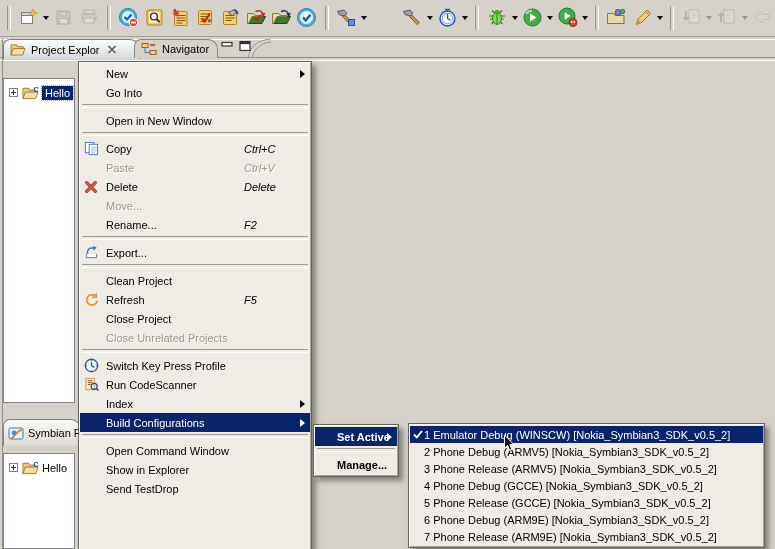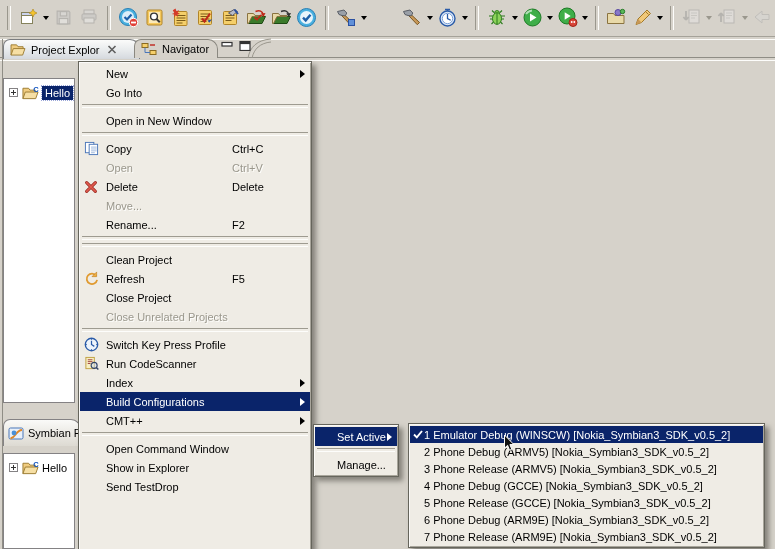--- a/index.html
+++ b/index.html
@@ -36,21 +36,21 @@
   .viewtab{position:absolute;left:3px;top:419px;width:78px;height:27px;display:flex;align-items:center;
            border:1px solid #848284;border-bottom:none;border-radius:7px 10px 0 0;box-sizing:border-box;
            background:linear-gradient(180deg,#fafaf8,#dddad2);padding:0 4px;white-space:nowrap;overflow:hidden;z-index:1;}
   .viewtab .ticon{margin-right:4px;display:flex;}
   
   .menu{position:absolute;background:#efece5;border:1px solid #66655c;padding:2px 1px;box-sizing:border-box;
         box-shadow:inset 1px 1px 0 #fbfaf8,inset -1px -1px 0 #a8a59b,4px 4px 5px rgba(70,68,60,.55);z-index:10;overflow:hidden;}
   .mrow{position:relative;display:flex;align-items:center;white-space:nowrap;overflow:hidden;}
   .cm .mrow{height:19px;padding-left:26px;}
   .mrow .micon{position:absolute;left:4px;display:flex;}
-  .mrow .mshort{position:absolute;left:152px;}
+  .mrow .mshort{position:absolute;left:164px;font-style:italic;}
   .mrow .marrow{position:absolute;right:5px;width:0;height:0;border-top:4px solid transparent;border-bottom:4px solid transparent;border-left:5px solid #000;}
   .mrow.hl{background:#0a246a;color:#fff;}
   .mrow.hl .marrow{border-left-color:#fff;}
   .mrow.dis{color:#9a978c;text-shadow:1px 1px 0 #fdfdfb;}
   .msep{height:2px;border-top:1px solid #9e9b90;border-bottom:1px solid #fdfdfb;margin:2px 2px 3px 2px;}
   .sm .mrow{height:19px;padding-left:22px;}
   .bc .mrow{height:17px;padding-left:14px;}
   .bc .mrow .mcheck{position:absolute;left:3px;display:flex;}
   .cursor{position:absolute;left:503px;top:434px;z-index:20;}
 </style>
@@ -380,41 +380,51 @@
           <svg width="15" height="15" viewBox="0 0 16 16">
             <rect x="1.5" y="1.5" width="9" height="11" fill="#fff" stroke="#4a76b8"></rect>
             <rect x="5.5" y="3.5" width="9" height="11" fill="#fff" stroke="#4a76b8"></rect>
             <path d="M7.5 6.5h6M7.5 8.5h6M7.5 10.5h6M7.5 12.5h4" stroke="#9db6dc"></path>
           </svg>
         </span>
         <span>Copy</span>
         <span class="mshort">Ctrl+C</span>
       </div>
       <div class="mrow dis">
-        <span>Open</span>
+        <span>Paste</span>
         <span class="mshort">Ctrl+V</span>
       </div>
       <div class="mrow">
         <span class="micon">
           <svg width="14" height="14" viewBox="0 0 16 16">
             <path d="M3 3L13 13M13 3L3 13" stroke="#9c2b22" stroke-width="3.6" stroke-linecap="round"></path>
             <path d="M3 3L13 13M13 3L3 13" stroke="#e05a4e" stroke-width="1.8" stroke-linecap="round"></path>
           </svg>
         </span>
         <span>Delete</span>
         <span class="mshort">Delete</span>
       </div>
       <div class="mrow dis">
         <span>Move...</span>
       </div>
       <div class="mrow">
         <span>Rename...</span>
         <span class="mshort">F2</span>
       </div>
       <div class="msep"></div>
+      <div class="mrow">
+        <span class="micon">
+          <svg width="15" height="15" viewBox="0 0 16 16">
+            <path d="M2.5 9.5v4h11v-4" fill="#fff" stroke="#4a76b8"></path>
+            <path d="M4 9.5a4.5 4.5 0 0 1 6-5.8" fill="none" stroke="#4a76b8" stroke-width="1.5"></path>
+            <path d="M9 1l4.5 1.5L10.5 6z" fill="#4a76b8"></path>
+          </svg>
+        </span>
+        <span>Export...</span>
+      </div>
       <div class="msep"></div>
       <div class="mrow">
         <span>Clean Project</span>
       </div>
       <div class="mrow">
         <span class="micon">
           <svg width="15" height="15" viewBox="0 0 16 16">
             <path d="M13 5A5.6 5.6 0 1 0 14 9.5" fill="none" stroke="#e09a30" stroke-width="1.9"></path>
             <path d="M13.5 1v5h-5z" fill="#f0b040" stroke="#b06c10" stroke-width=".5"></path>
           </svg>
@@ -451,37 +461,33 @@
         <span>Run CodeScanner</span>
       </div>
       <div class="mrow">
         <span>Index</span>
         <span class="marrow"></span>
       </div>
       <div class="mrow hl">
         <span>Build Configurations</span>
         <span class="marrow"></span>
       </div>
-      <div class="mrow">
-        <span>CMT++</span>
-        <span class="marrow"></span>
-      </div>
       <div class="msep"></div>
       <div class="mrow">
         <span>Open Command Window</span>
       </div>
       <div class="mrow">
         <span>Show in Explorer</span>
       </div>
       <div class="mrow">
         <span>Send TestDrop</span>
       </div>
     </div>
 
-  <div class="menu sm" id="set-active-menu" style="left:313px;top:424px;width:86px;">
+  <div class="menu sm" id="set-active-menu" style="left:313px;top:424px;width:86px;font-weight:bold;">
       <div class="mrow hl">
         <span>Set Active</span>
         <span class="marrow"></span>
       </div>
       <div class="msep"></div>
       <div class="mrow">
         <span>Manage...</span>
       </div>
     </div>
 

